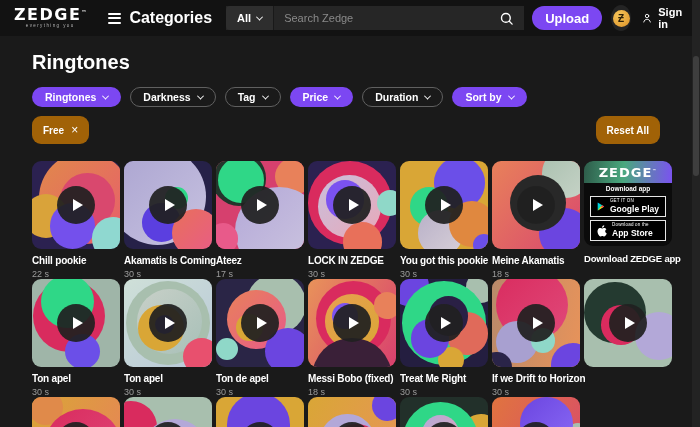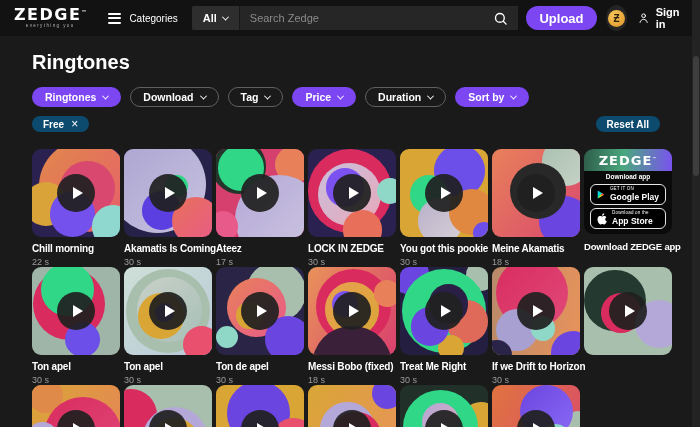--- a/index.html
+++ b/index.html
@@ -13,21 +13,21 @@
   header {
     height:36px; background:#121212; display:flex; align-items:center;
     padding:0 14px; position:relative; z-index:2;
   }
   .logo-wrap { display:flex; flex-direction:column; align-items:center; line-height:1; }
   .logo { font-family:"DejaVu Sans",sans-serif; font-weight:800; font-size:16px; letter-spacing:1.5px; }
   .logo .tm { font-size:5px; vertical-align:super; letter-spacing:0; }
   .tagline { font-size:4.5px; color:#b5b5b5; letter-spacing:1.4px; margin-top:1px; }
   .menu-group { display:flex; align-items:center; gap:8px; margin-left:22px; cursor:pointer; }
   .hamburger div { width:13px; height:2px; background:#fff; margin:2.5px 0; border-radius:1px; }
-  .categories { font-size:10px; font-weight:400; }
+  .categories { font-size:16px; font-weight:700; }
   .searchbar {
     display:flex; align-items:center; background:#262626; border-radius:0;
     height:24px; width:388px; margin-left:14px;
   }
   .scope {
     display:flex; align-items:center; gap:6px; padding:0 11px; height:100%;
     font-size:11px; font-weight:700; background:#2e2e2e;
     border-radius:4px 0 0 4px; border-right:1px solid #191919; cursor:pointer;
   }
   .chev { width:5px; height:5px; border-right:1.6px solid #fff; border-bottom:1.6px solid #fff;
@@ -48,42 +48,42 @@
   main { padding-left:32px; }
   h1 { font-size:20px; font-weight:700; margin:15px 0 0; }
   .chip-row { display:flex; gap:9px; margin-top:13px; }
   .chip { display:inline-flex; align-items:center; gap:7px; height:20px; padding:0 12px;
     border-radius:11px; font-size:10.5px; font-weight:700; color:#fff;
     border:1px solid transparent; background:transparent; cursor:pointer; white-space:nowrap; }
   .chip.active { background:#7c47f2; }
   .chip.outline { border-color:#606060; }
   .applied-row { display:flex; align-items:center; justify-content:space-between;
     margin-top:9px; padding-right:40px; }
-  .chip.plain { background:#0c4a6e; height:16px; font-size:10px; border-radius:9px; padding:0 10px; }
+  .chip.plain { background:#a16207; height:28px; font-size:10px; border-radius:9px; padding:0 10px; }
   .chip .x { font-size:12px; font-weight:400; line-height:1; }
   
   .grid { display:grid; grid-template-columns:repeat(7,88px); column-gap:4px; margin-top:17px; }
   .card { width:88px; height:118px; cursor:pointer; }
   .art { width:88px; height:88px; border-radius:9px; position:relative; overflow:hidden; background:#333; }
   .blob { position:absolute; border-radius:50%; }
   .play { position:absolute; left:50%; top:50%; width:38px; height:38px; margin:-19px 0 0 -19px;
     border-radius:50%; background:rgba(32,32,32,.93); display:flex; align-items:center; justify-content:center; }
   .tri { width:0; height:0; border-left:10px solid #fff; border-top:6px solid transparent;
     border-bottom:6px solid transparent; margin-left:3px; }
   .ct { font-size:10px; font-weight:700; margin-top:6px; white-space:nowrap; letter-spacing:-0.2px; }
   .cd { font-size:9px; color:#9c9c9c; margin-top:3px; }
   
   .promo-tile { width:88px; height:85px; background:#0b0b0b; border-radius:9px; overflow:hidden;
     display:flex; flex-direction:column; align-items:center; }
   .promo-head { width:100%; height:22px; display:flex; align-items:center; justify-content:center;
     background:linear-gradient(95deg,#2e5c4a,#4aa87e 45%,#7b52f0); }
   .promo-logo { font-family:"DejaVu Sans",sans-serif; font-weight:800; font-size:13px; letter-spacing:1px; }
   .promo-logo .tm { font-size:4px; vertical-align:super; }
   .promo-sub { font-size:6.5px; font-weight:700; margin:2px 0 4px; }
-  .badge { width:76px; height:21px; border:1px solid #e6e6e6; border-radius:6px; background:#000;
+  .badge { width:76px; height:21px; border:1px solid #e6e6e6; border-radius:0; background:#000;
     display:flex; align-items:center; gap:5px; padding:0 6px; margin-bottom:3px; cursor:pointer; }
   .badge-txt { display:flex; flex-direction:column; line-height:1; }
   .badge-l1 { font-size:4.5px; letter-spacing:.2px; }
   .badge-l2 { font-size:8.5px; font-weight:700; margin-top:1.5px; white-space:nowrap; }
   .promo-caption { font-size:9.5px; font-weight:700; margin-top:7px; white-space:nowrap; letter-spacing:-0.2px; }
   
   .scrollbar { position:absolute; right:0; top:0; width:8px; height:427px; background:#232323; z-index:5; }
   .scroll-thumb { position:absolute; right:1px; top:56px; width:6px; height:120px; background:#3e3e3e; border-radius:3px; }
 </style>
 </head>
@@ -130,21 +130,21 @@
 
 <main>
   <h1>Ringtones</h1>
 
   <div class="chip-row" id="chipRow">
       <div class="chip active">
         <span>Ringtones</span>
         <span class="chev"></span>
       </div>
       <div class="chip outline">
-        <span>Download</span>
+        <span>Darkness</span>
         <span class="chev"></span>
       </div>
       <div class="chip outline">
         <span>Tag</span>
         <span class="chev"></span>
       </div>
       <div class="chip active">
         <span>Price</span>
         <span class="chev"></span>
       </div>
@@ -174,21 +174,21 @@
         <div class="art" style="background: rgb(43, 33, 80);">
           <div class="blob" style="height: 92.4px; width: 92.4px; left: 6.6px; top: -9.24px; background: linear-gradient(135deg, rgb(224, 138, 74), rgb(232, 90, 110));"></div>
           <div class="blob" style="height: 54.56px; width: 54.56px; left: 28.16px; top: 12.32px; background: rgb(217, 72, 110);"></div>
           <div class="blob" style="height: 44px; width: 44px; left: -7.92px; top: 32.56px; background: rgb(217, 163, 58);"></div>
           <div class="blob" style="height: 45.76px; width: 45.76px; left: 17.6px; top: 42.24px; background: rgb(116, 80, 236);"></div>
           <div class="blob" style="height: 42.24px; width: 42.24px; left: 59.84px; top: 56.32px; background: rgb(143, 216, 208);"></div>
           <div class="play">
             <div class="tri"></div>
           </div>
         </div>
-        <div class="ct">Chill morning</div>
+        <div class="ct">Chill pookie</div>
         <div class="cd">22 s</div>
       </div>
       <div class="card">
         <div class="art" style="background: rgb(38, 33, 72);">
           <div class="blob" style="height: 96.8px; width: 96.8px; left: -14.96px; top: -13.2px; background: linear-gradient(135deg, rgb(170, 163, 208), rgb(199, 194, 224));"></div>
           <div class="blob" style="height: 22.88px; width: 22.88px; left: 41.36px; top: 25.52px; background: rgb(47, 215, 135);"></div>
           <div class="blob" style="height: 38.72px; width: 38.72px; left: 18.48px; top: 42.24px; background: rgb(91, 63, 224);"></div>
           <div class="blob" style="height: 48.4px; width: 48.4px; left: 47.96px; top: 47.96px; background: linear-gradient(135deg, rgb(232, 112, 90), rgb(232, 90, 138));"></div>
           <div class="play">
             <div class="tri"></div>

